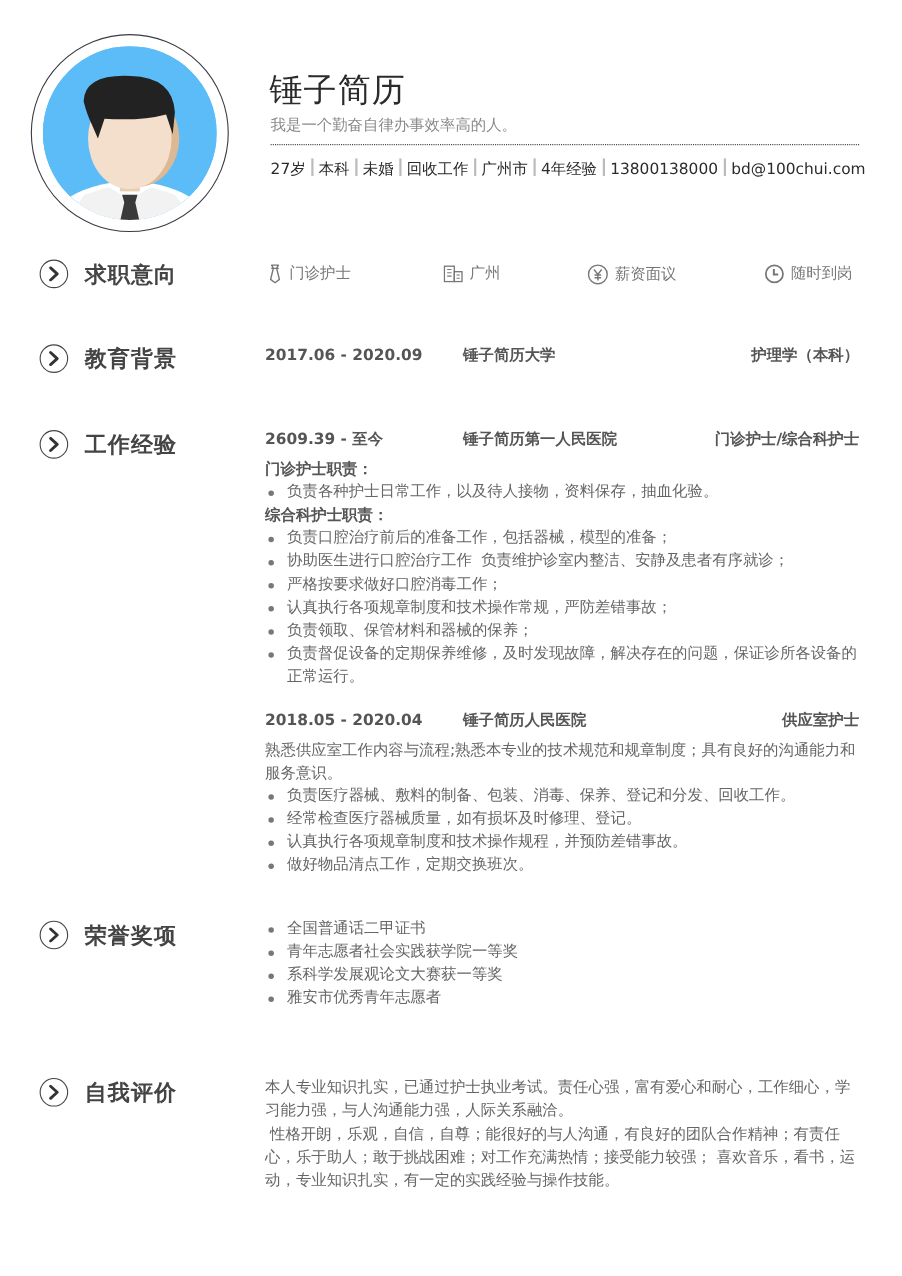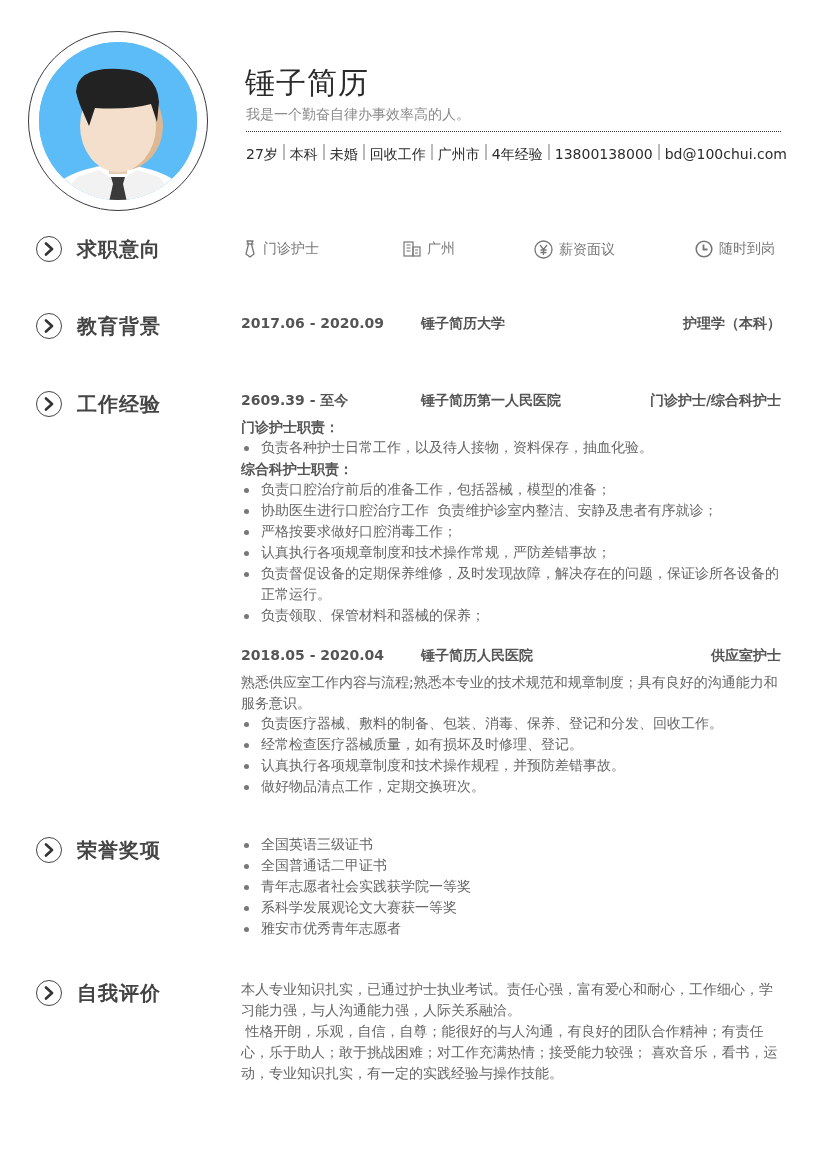--- a/index.html
+++ b/index.html
@@ -149,22 +149,22 @@
   <div class="sub">门诊护士职责：</div>
   <ul>
     <li>负责各种护士日常工作，以及待人接物，资料保存，抽血化验。</li>
   </ul>
   <div class="sub">综合科护士职责：</div>
   <ul>
     <li>负责口腔治疗前后的准备工作，包括器械，模型的准备；</li>
     <li>协助医生进行口腔治疗工作 负责维护诊室内整洁、安静及患者有序就诊；</li>
     <li>严格按要求做好口腔消毒工作；</li>
     <li>认真执行各项规章制度和技术操作常规，严防差错事故；</li>
+    <li>负责领取、保管材料和器械的保养；</li>
     <li>负责督促设备的定期保养维修，及时发现故障，解决存在的问题，保证诊所各设备的正常运行。</li>
-    <li>负责领取、保管材料和器械的保养；</li>
   </ul>
 </div>
 
 <div class="row3" style="top:645px">
   <span class="c1">2018.05 - 2020.04</span>
   <span class="c2">锤子简历人民医院</span>
   <span class="c3">供应室护士</span>
 </div>
 <div class="block" style="top:672px">
   <p>熟悉供应室工作内容与流程;熟悉本专业的技术规范和规章制度；具有良好的沟通能力和服务意识。</p>
@@ -179,21 +179,20 @@
 <div class="sec-title" style="top:837px">
   <span class="chev">
     <svg width="12" height="14" viewBox="0 0 12 14">
         <path d="M3 1.5 L9 7 L3 12.5" fill="none" stroke="#333" stroke-width="2.6" stroke-linecap="round" stroke-linejoin="round"></path>
       </svg>
   </span>
   <span class="label">荣誉奖项</span>
 </div>
 <div class="block" style="top:835px">
   <ul>
-    <li>全国英语三级证书</li>
     <li>全国普通话二甲证书</li>
     <li>青年志愿者社会实践获学院一等奖</li>
     <li>系科学发展观论文大赛获一等奖</li>
     <li>雅安市优秀青年志愿者</li>
   </ul>
 </div>
 
 <div class="sec-title" style="top:980px">
   <span class="chev">
     <svg width="12" height="14" viewBox="0 0 12 14">

